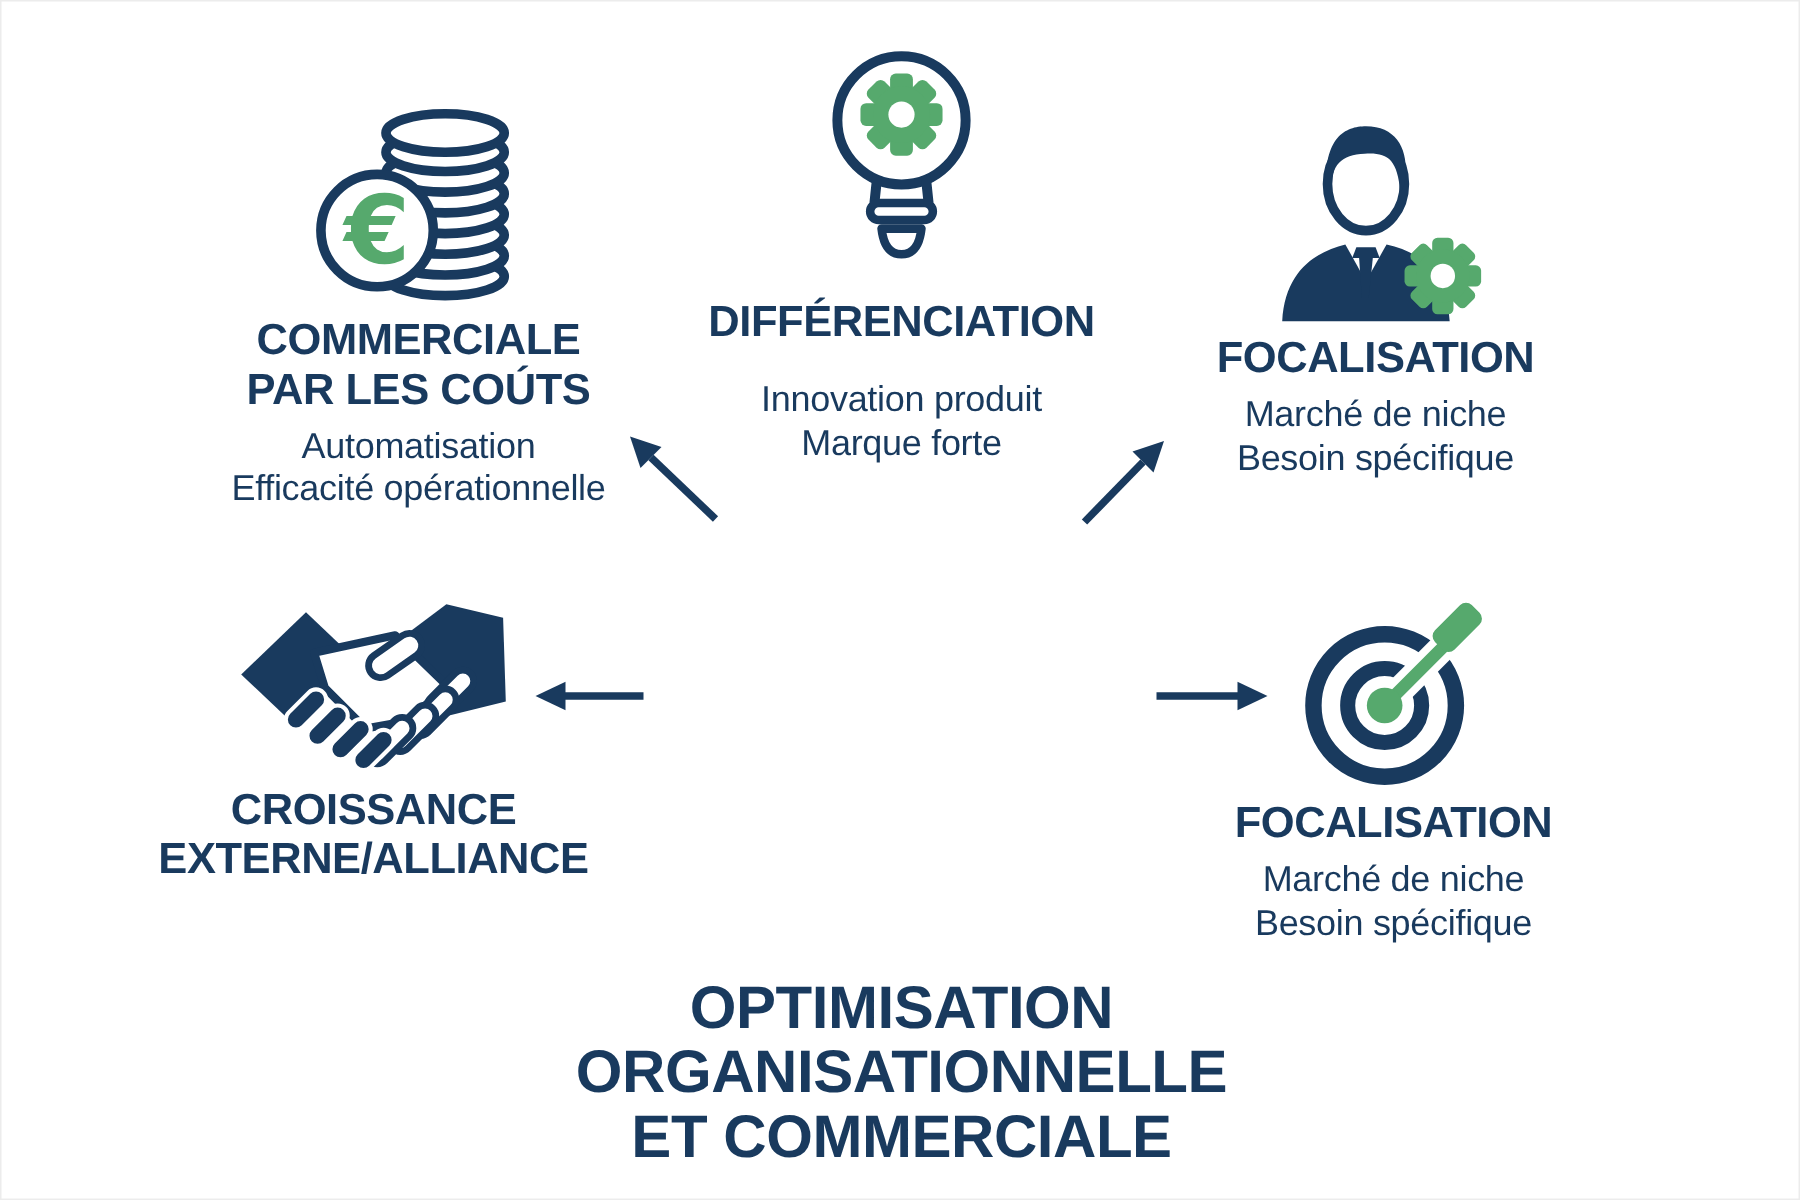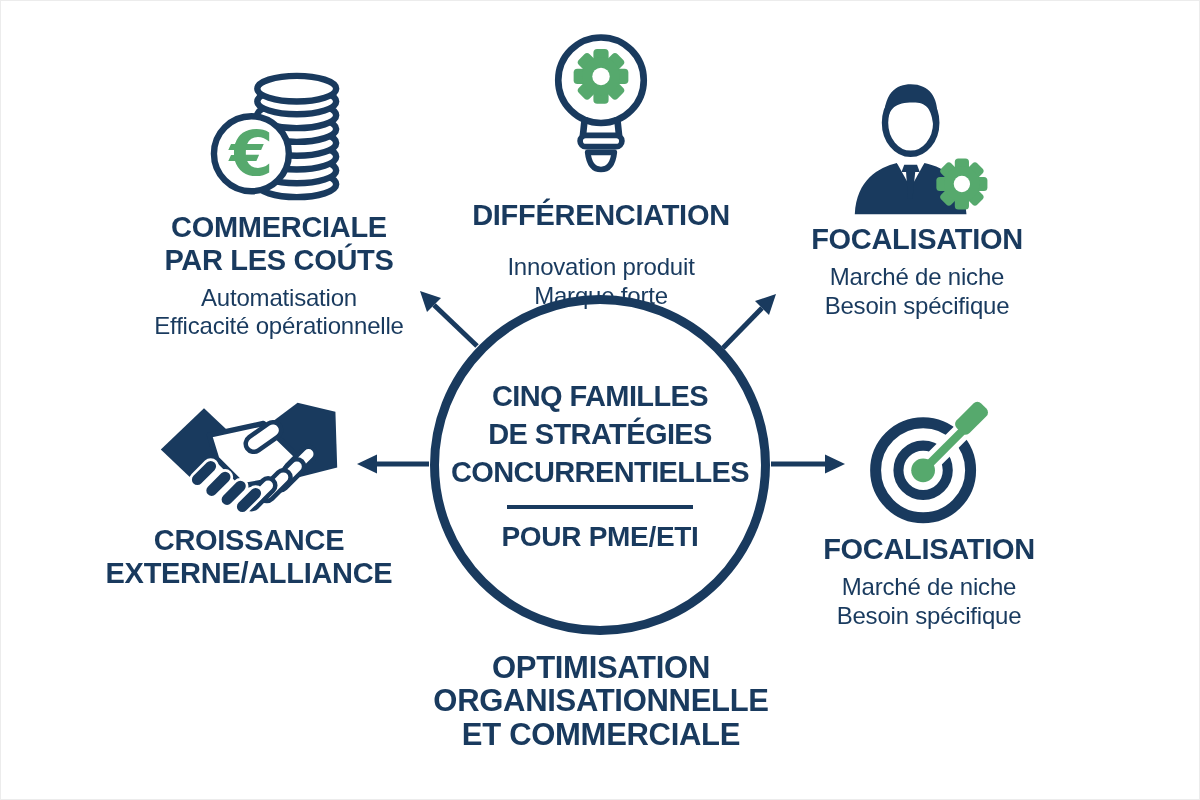--- a/index.html
+++ b/index.html
@@ -28,21 +28,21 @@
     box-sizing:border-box; border:9px solid var(--navy); border-radius:50%;
     display:flex; flex-direction:column; align-items:center; justify-content:center;
     background:transparent; z-index:2;
   }
   .circle-title {
     font-weight:bold; font-size:29px; line-height:1.32;
     letter-spacing:-0.6px; white-space:pre-line; text-align:center;
   }
   .circle-divider { width:186px; height:4px; background:var(--navy); margin:14px 0 12px; }
   .circle-subtitle { font-weight:bold; font-size:28px; letter-spacing:-0.3px; }
-  .bottom .heading { font-size:31px; line-height:1.08; }
+  .bottom .heading { font-size:40px; line-height:1.08; }
   .arrows-layer { position:absolute; left:0; top:0; z-index:1; pointer-events:none; }
   .fill-navy { fill:var(--navy); }
   .fill-green { fill:var(--green); }
   .fill-white { fill:#fff; }
   .no-fill { fill:none; }
   .stroke-navy { stroke:var(--navy); }
   .stroke-white { stroke:#fff; }
   .euro-glyph { font:bold 64px "DejaVu Sans", sans-serif; }
   .hidden-defs { position:absolute; width:0; height:0; overflow:hidden; }
 </style>
@@ -76,27 +76,20 @@
     <g>
       <line x1="428" y1="463" x2="374" y2="463" class="stroke-navy" stroke-width="5"></line>
       <polygon points="356,463 376,453.5 376,472.5" class="fill-navy"></polygon>
     </g>
     <g>
       <line x1="770" y1="463" x2="826" y2="463" class="stroke-navy" stroke-width="5"></line>
       <polygon points="844,463 824,453.5 824,472.5" class="fill-navy"></polygon>
     </g>
   </svg>
 
-  <div class="center-circle">
-    <div class="circle-title">CINQ FAMILLES
-DE STRATÉGIES
-CONCURRENTIELLES</div>
-    <div class="circle-divider"></div>
-    <div class="circle-subtitle">POUR PME/ETI</div>
-  </div>
 
   <div class="group" style="left:98px; top:66px; width:360px;">
     <svg class="icon" width="138" height="138" viewBox="0 0 140 140">
       <g class="fill-white stroke-navy" stroke-width="6.5">
         <ellipse cx="88" cy="119" rx="40" ry="13"></ellipse>
         <ellipse cx="88" cy="105" rx="40" ry="13"></ellipse>
         <ellipse cx="88" cy="91" rx="40" ry="13"></ellipse>
         <ellipse cx="88" cy="77" rx="40" ry="13"></ellipse>
         <ellipse cx="88" cy="63" rx="40" ry="13"></ellipse>
         <ellipse cx="88" cy="49" rx="40" ry="13"></ellipse>

